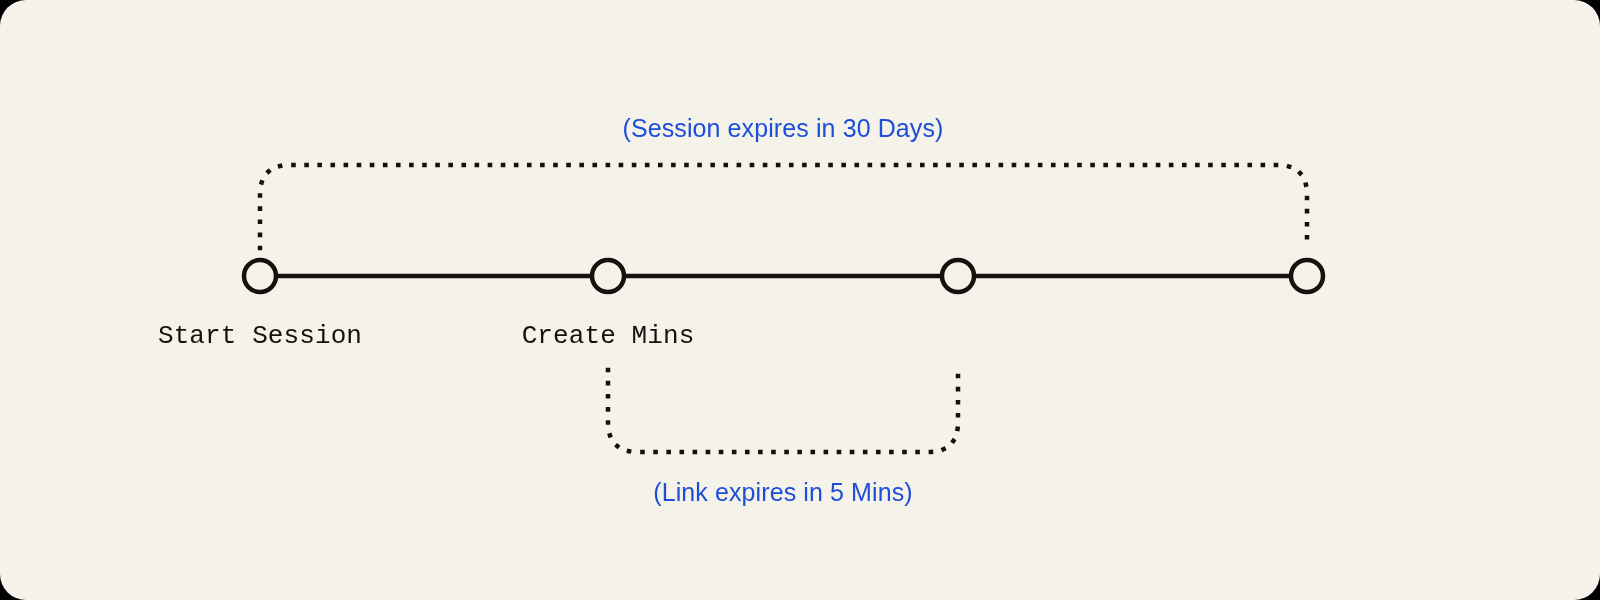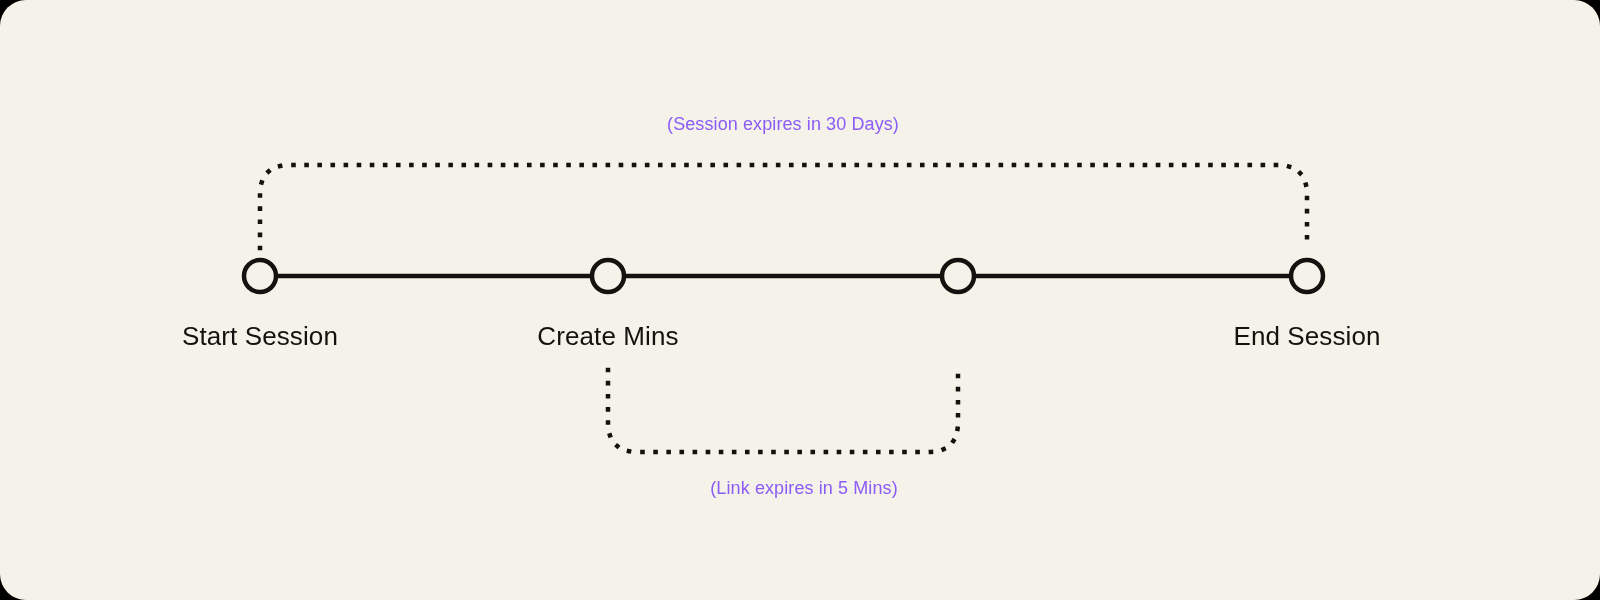--- a/index.html
+++ b/index.html
@@ -24,36 +24,37 @@
   }
   #diagram-svg {
     position: absolute;
     left: 0; top: 0;
     width: 1600px;
     height: 600px;
     display: block;
   }
   .bracket-label {
     position: absolute;
-    font-size: 18px;
-    color: #8b5cf6;
+    font-size: 25px;
+    color: #1d4ed8;
     white-space: nowrap;
     letter-spacing: 0.1px;
     transform: translateX(-50%);
   }
   #session-bracket-label { left: 783px; top: 114px; }
-  #link-bracket-label    { left: 783px; top: 478px; margin-left: 21px; }
+  #link-bracket-label    { left: 783px; top: 478px; }
   .node-label {
     position: absolute;
     top: 321px;
     font-size: 26px;
     color: #14110E;
     white-space: nowrap;
     letter-spacing: 0.1px;
     transform: translateX(-50%);
+    font-family: Liberation Mono, monospace;
   }
 </style>
 </head>
 <body>
 
 <div id="card">
 
   <svg id="diagram-svg" viewBox="0 0 1600 600" xmlns="http://www.w3.org/2000/svg">
 
     <line x1="260" y1="276" x2="1307" y2="276" stroke="#14110E" stroke-width="4.5" stroke-linecap="butt"></line>
@@ -70,15 +71,14 @@
 
   <div class="bracket-label" id="session-bracket-label">(Session expires in 30 Days)</div>
 
   <div class="bracket-label" id="link-bracket-label">(Link expires in 5 Mins)</div>
 
   <div class="node-label" style="left:260px">Start Session</div>
 
   <div class="node-label" style="left:608px">Create Mins</div>
 
 
-  <div class="node-label" style="left:1307px">End Session</div>
 
 </div>
 
 </body></html>

